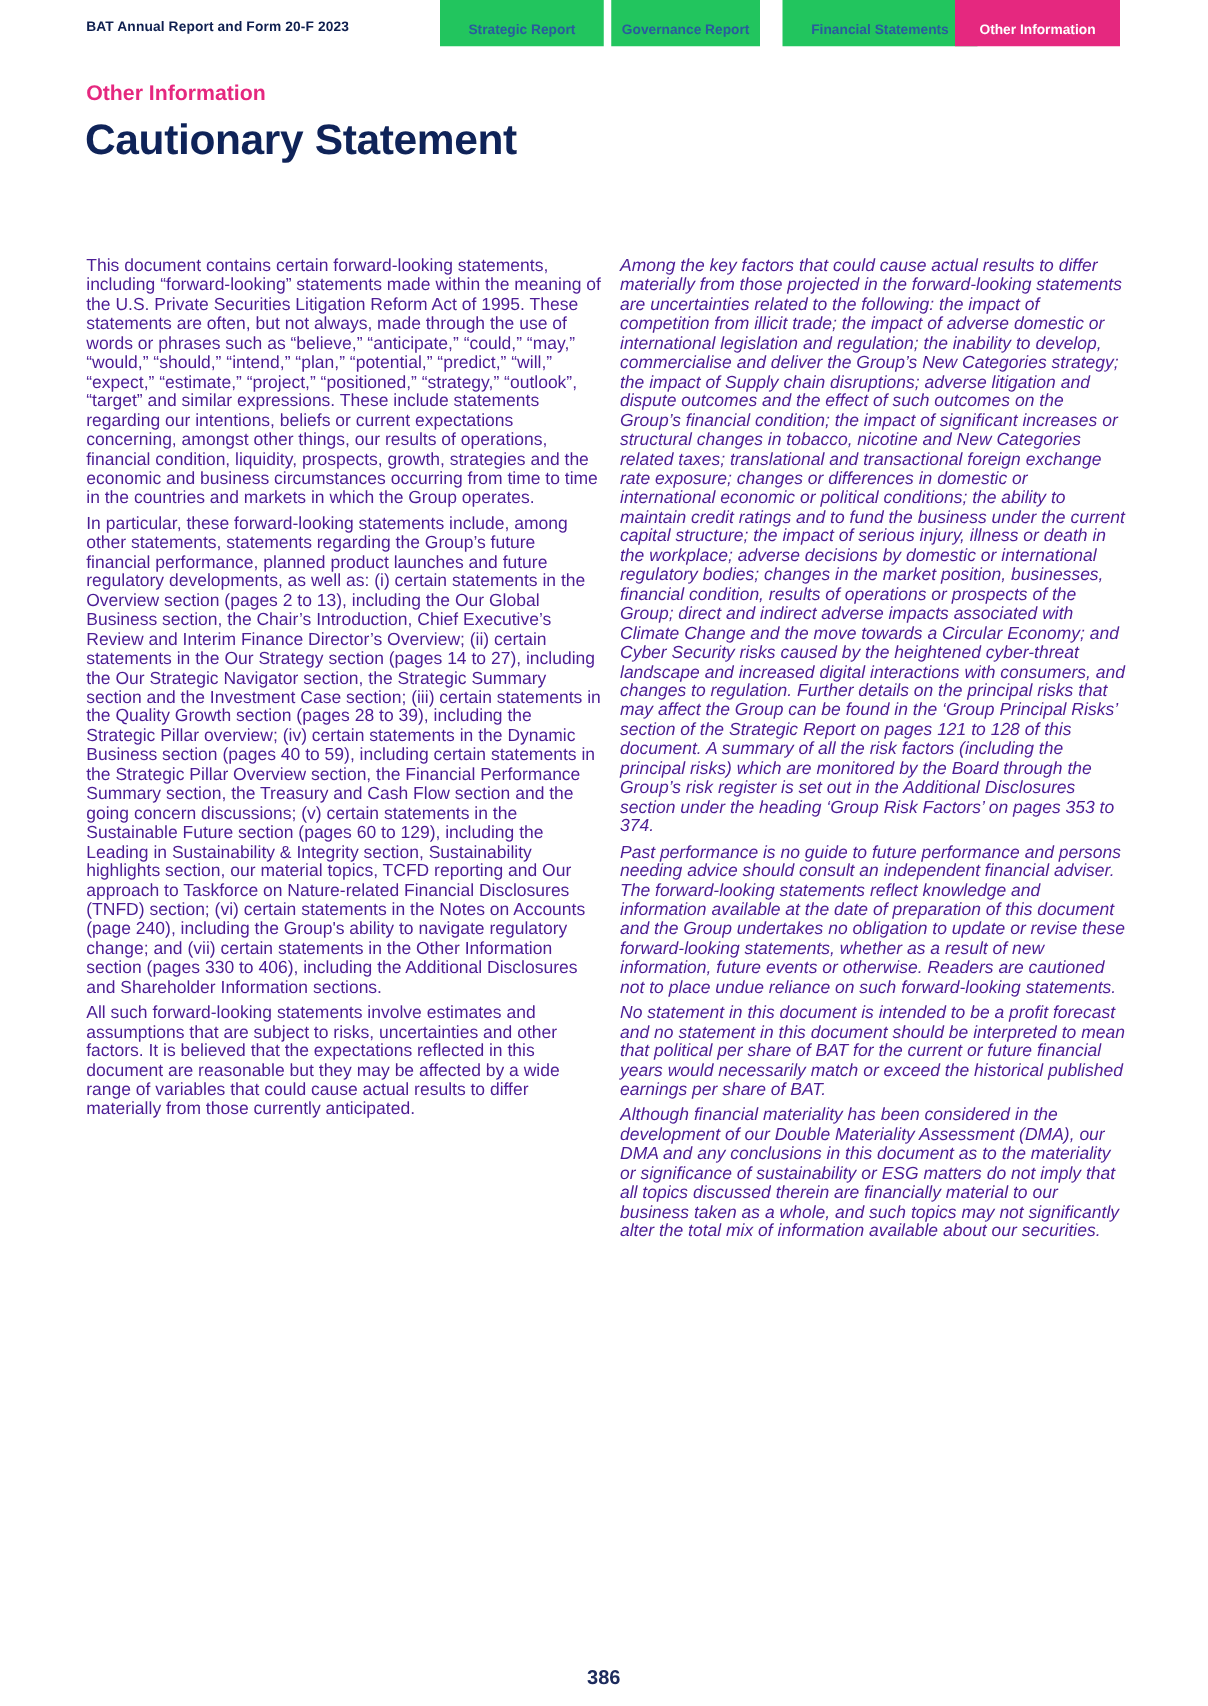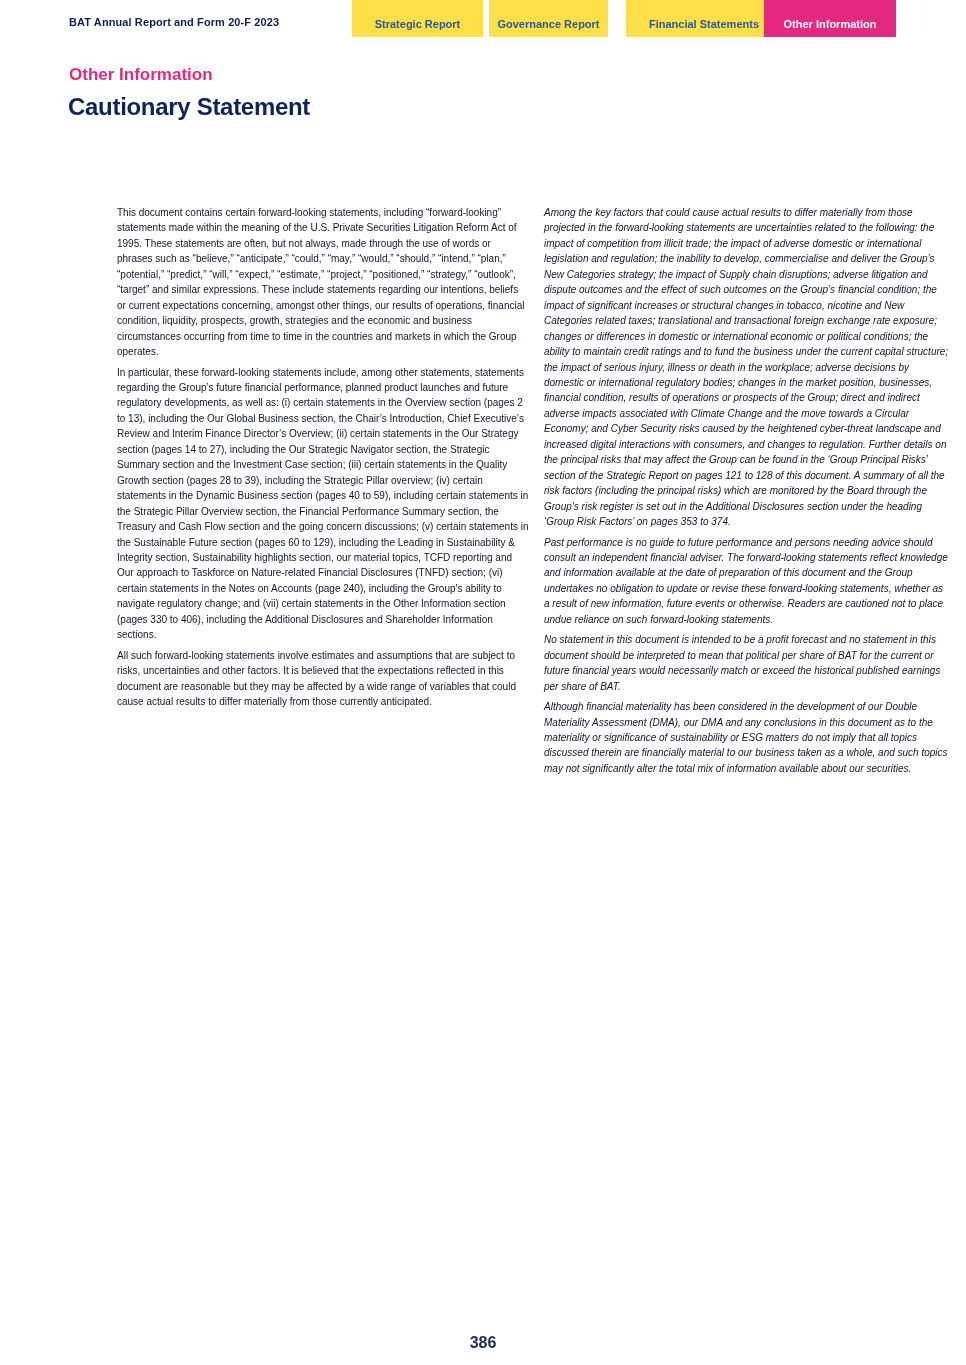--- a/index.html
+++ b/index.html
@@ -7,43 +7,43 @@
     width: 966px; height: 1365px; position: relative; overflow: hidden;
     font-family: "Liberation Sans", "DejaVu Sans", sans-serif;
     color: #1c2a5c;
   }
   .topbar { position: absolute; left: 0; top: 0; width: 966px; height: 38px; text-align: right; }
   .doc-title {
     position: absolute; left: 69px; top: 16px;
     font-size: 11px; font-weight: bold; color: #0f1f4f; letter-spacing: 0.1px;
   }
   .tab {
-    position: absolute; top: 0; height: 37px; background: #fde047;
+    position: absolute; top: 0; height: 37px; background: #22c55e;
     display: flex; align-items: flex-end; justify-content: center;
     padding-bottom: 7px; box-sizing: border-box;
     font-size: 11px; font-weight: bold; color: #2a5a9e; cursor: pointer;
   }
   .tab.active { background: #e5287f; color: #ffffff; }
   .tab-1 { left: 352px; width: 131px; }
   .tab-2 { left: 489px; width: 119px; }
   .tab-3 { left: 626px; width: 156px; }
   .tab-4 { left: 764px; width: 132px; }
 
   .section-label {
     position: absolute; left: 69px; top: 65px;
     font-size: 17px; font-weight: bold; color: #e5287f;
   }
   .page-title {
     position: absolute; left: 68px; top: 93px; margin: 0;
-    font-size: 24px; font-weight: bold; color: #0f2358; letter-spacing: -0.3px;
+    font-size: 34px; font-weight: bold; color: #0f2358; letter-spacing: -0.3px;
   }
 
   .col {
     position: absolute; top: 205px; width: 412px;
-    font-size: 10px; line-height: 15.45px; color: #0f172a; margin-left: 48px;
+    font-size: 14px; line-height: 15.45px; color: #4c1d95;
   }
   .col-left { left: 69px; }
   .col-right { left: 496px; width: 406px; font-style: italic; }
   .col p { margin: 0 0 5px 0; }
 
   .page-number {
     position: absolute; left: 0; width: 966px; top: 1334px;
     text-align: center; font-size: 16px; font-weight: bold; color: #1c2a5c;
   }
 </style>

